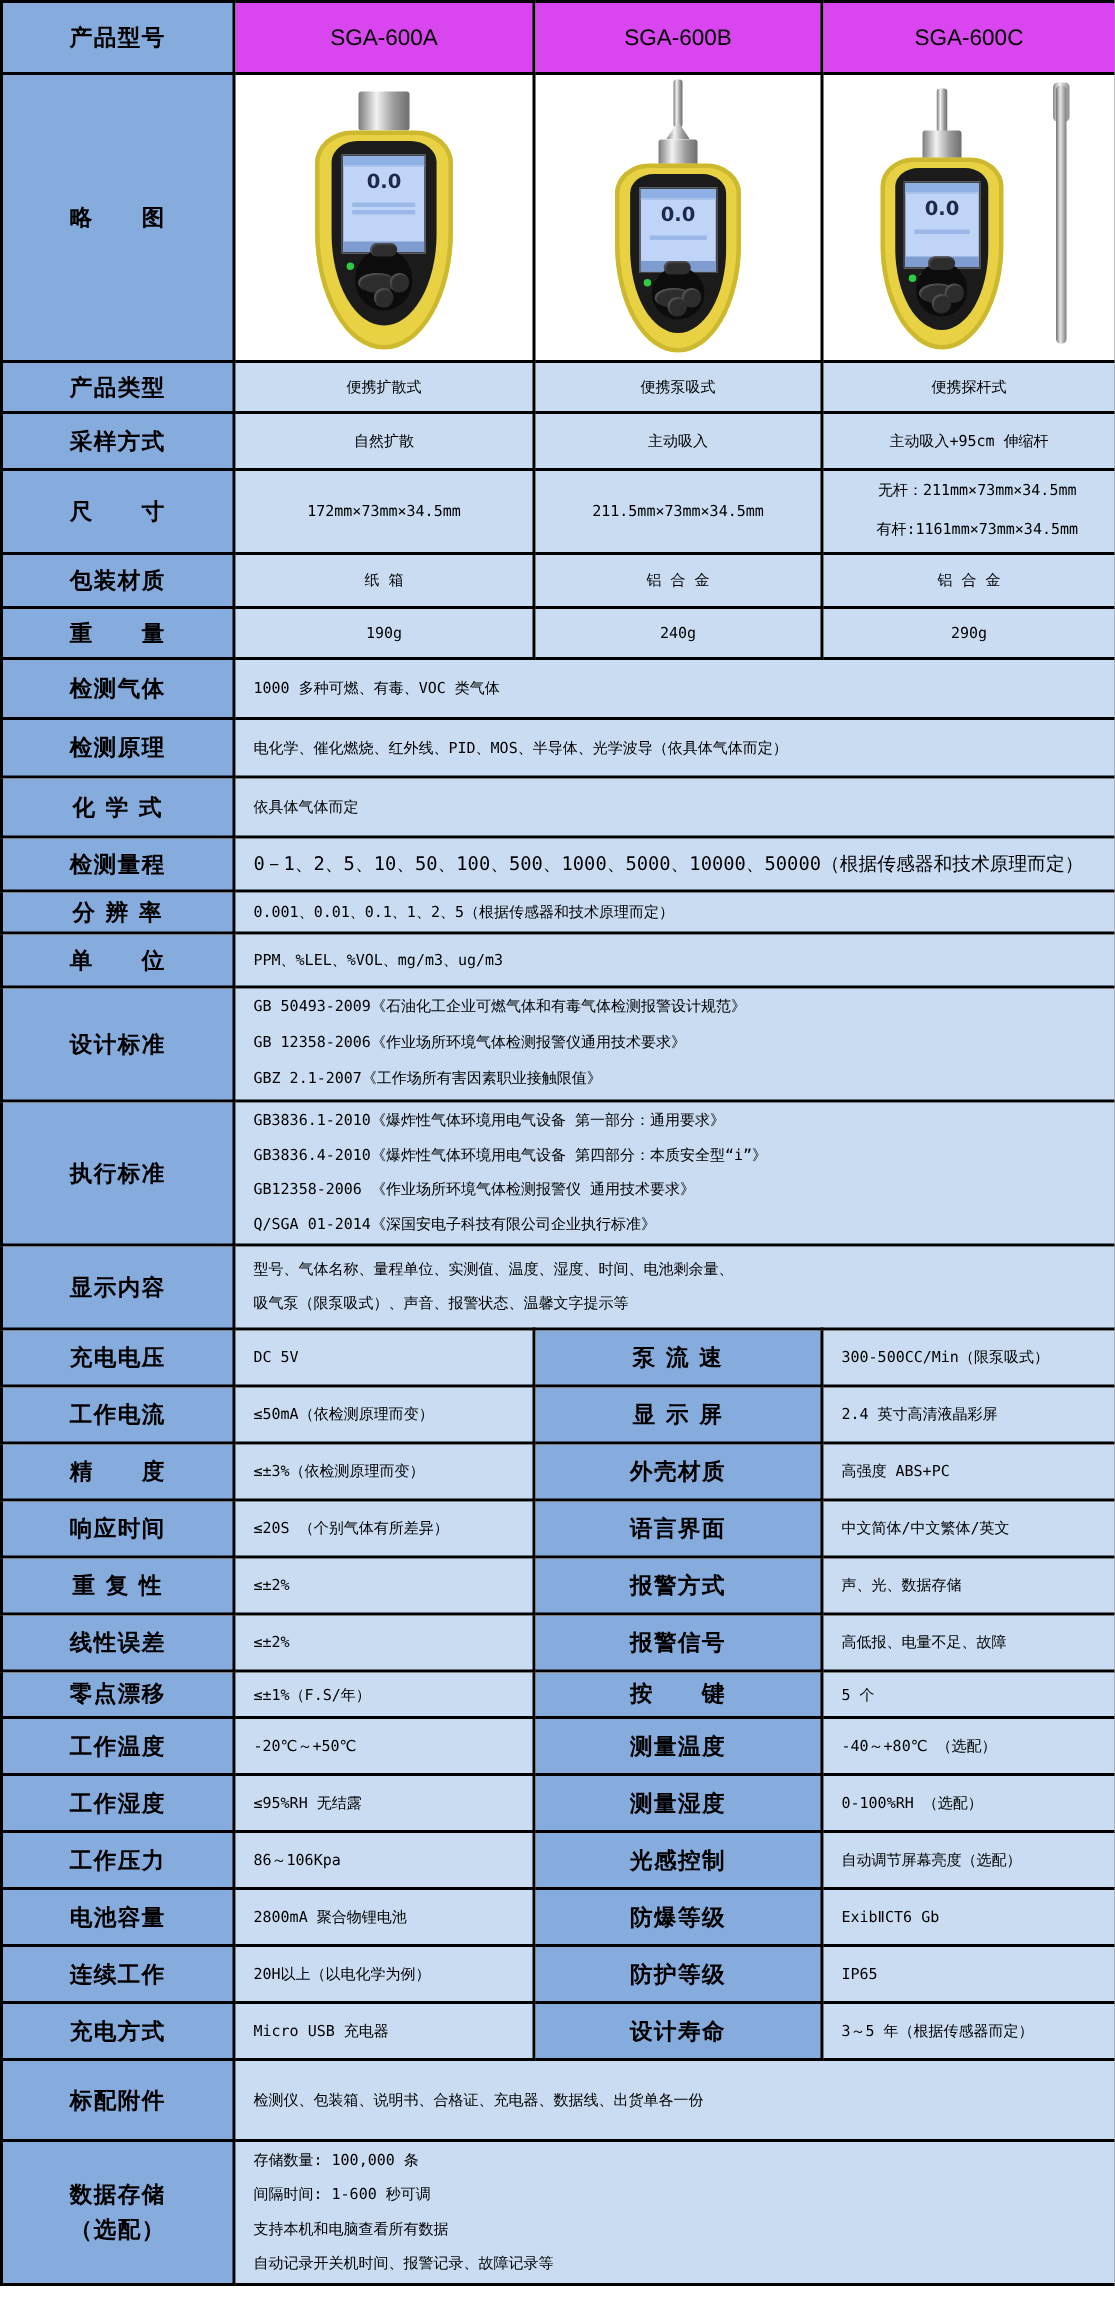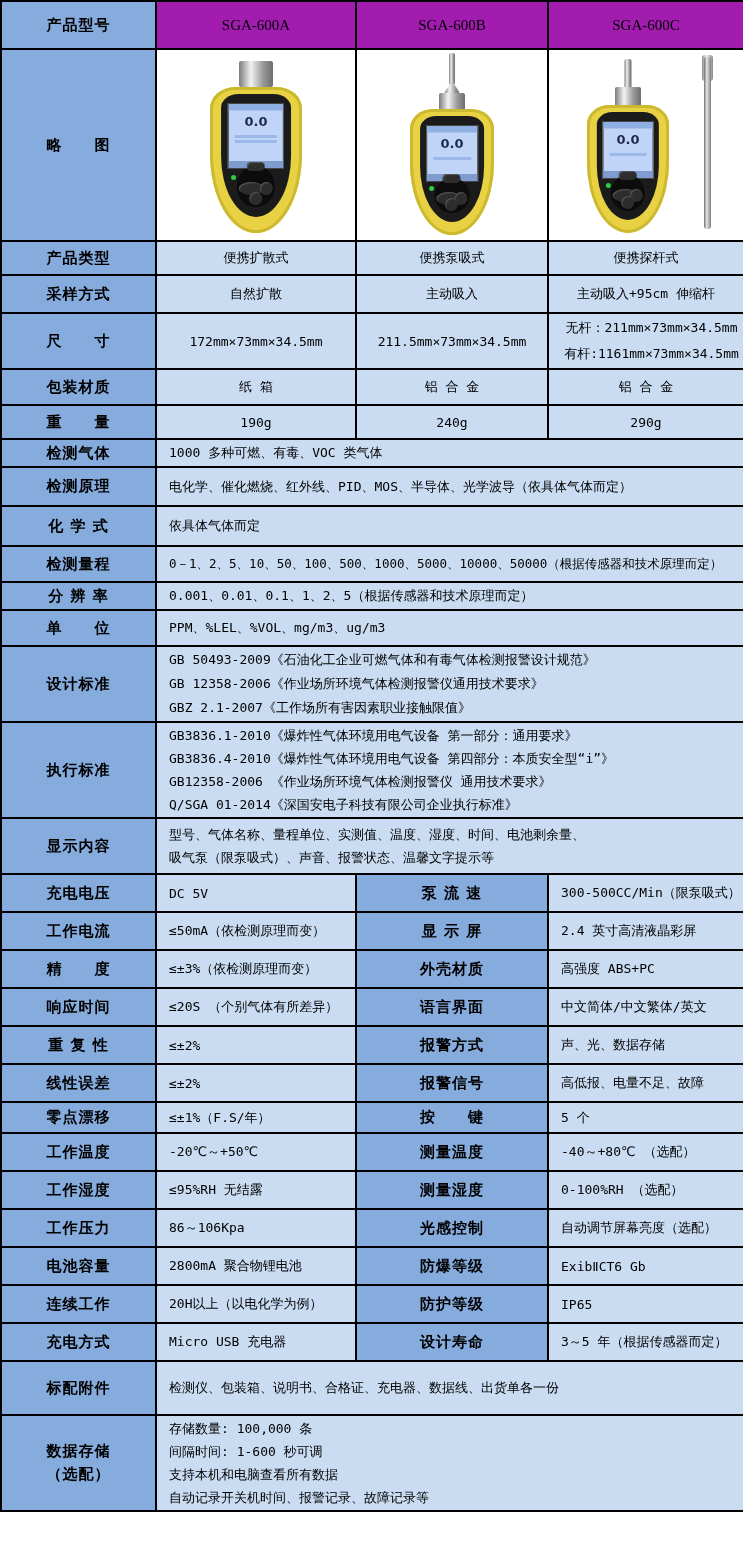--- a/index.html
+++ b/index.html
@@ -1,23 +1,23 @@
 <!DOCTYPE html>
 <html><head>
 <meta charset="utf-8">
 <style>
   html,body{margin:0;padding:0;background:#fff;width:743px;}
   body{font-family:"DejaVu Sans",sans-serif;color:#000;}
   table{width:743px;border-collapse:collapse;table-layout:fixed;}
   td{border:2px solid #000;vertical-align:middle;overflow:hidden;}
   .lbl{background:#86ABDD;font-weight:700;font-size:15px;text-align:center;letter-spacing:1px;margin-left:32px;}
-  .val{background:#C9DCF2;font-size:13px;font-family:"DejaVu Sans Mono","DejaVu Sans",sans-serif;}
+  .val{background:#C9DCF2;font-size:10px;font-family:"DejaVu Sans Mono","DejaVu Sans",sans-serif;}
   .c{text-align:center;}
   .l{text-align:left;padding-left:12px;}
-  .hdr{background:#a21caf;font-size:15px;text-align:center;font-family:Liberation Serif, serif;}
+  .hdr{background:#d946ef;font-size:15px;text-align:center;font-family:Liberation Sans, sans-serif;}
   .img-cell{background:#fff;text-align:center;vertical-align:middle;}
   .pre{white-space:pre-line;line-height:23px;}
   .pre24{white-space:pre-line;line-height:24px;}
   .pre26{white-space:pre-line;line-height:26px;text-align:center;}
   
   .dev{position:relative;width:150px;height:184px;margin:0 auto;}
   .metal{background:linear-gradient(90deg,#7c7c7c,#f2f2f2 35%,#9a9a9a 70%,#6e6e6e);}
   .cap{position:absolute;left:50%;transform:translateX(-50%);border-radius:2px;}
   .capA{top:8px;width:34px;height:26px;}
   .rodB{top:0;width:6px;height:32px;}
@@ -169,21 +169,21 @@
     <td class="val c">铝 合 金</td>
     <td class="val c">铝 合 金</td>
   </tr>
   <tr style="height:34px">
     <td class="lbl">重　　量</td>
     <td class="val c">190g</td>
     <td class="val c">240g</td>
     <td class="val c">290g</td>
   </tr>
 
-  <tr style="height:28px">
+  <tr style="height:40px">
     <td class="lbl">检测气体</td>
     <td class="val l" colspan="3">1000 多种可燃、有毒、VOC 类气体</td>
   </tr>
   <tr style="height:39px">
     <td class="lbl">检测原理</td>
     <td class="val l" colspan="3">电化学、催化燃烧、红外线、PID、MOS、半导体、光学波导（依具体气体而定）</td>
   </tr>
   <tr style="height:40px">
     <td class="lbl">化 学 式</td>
     <td class="val l" colspan="3">依具体气体而定</td>

